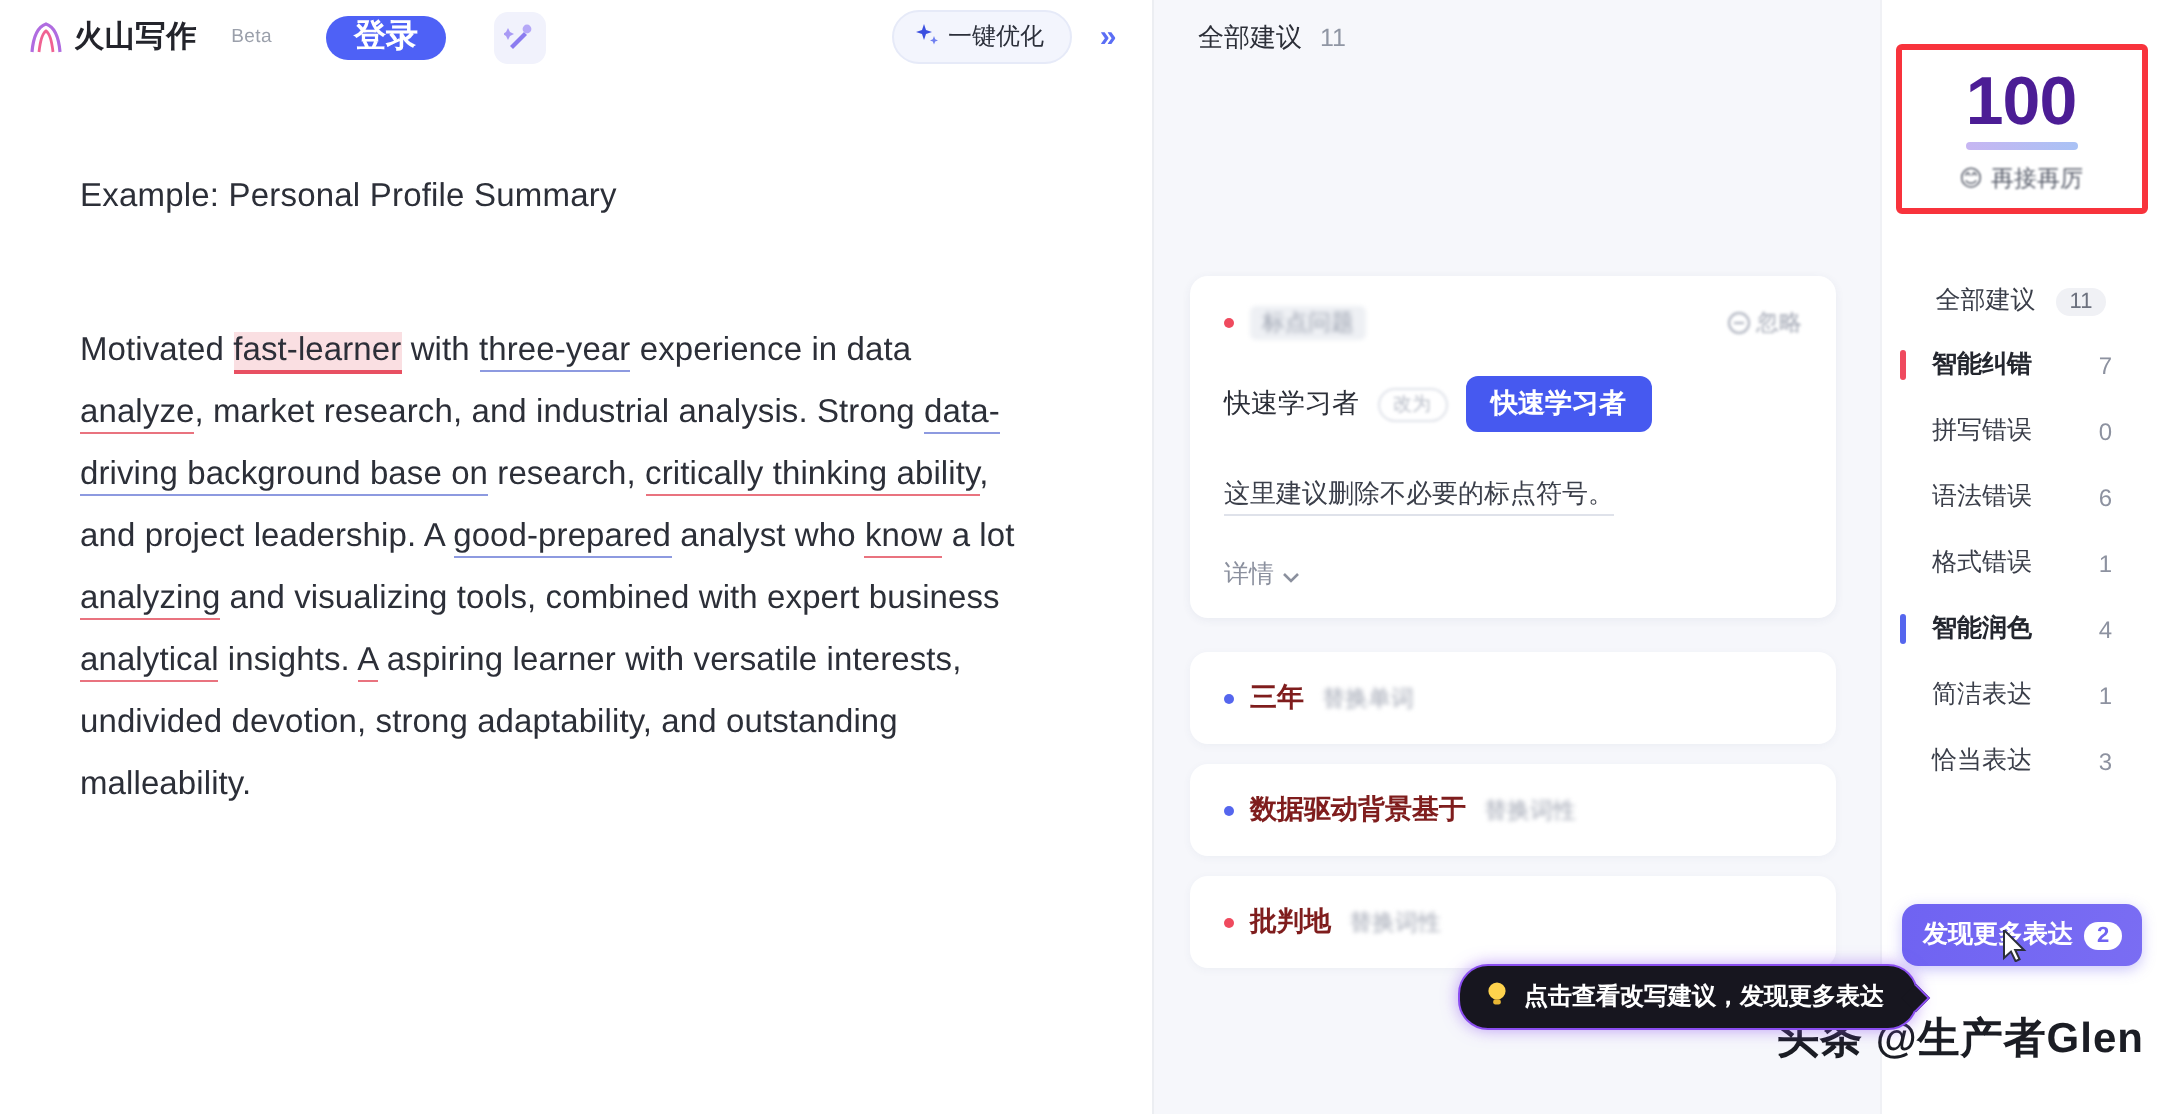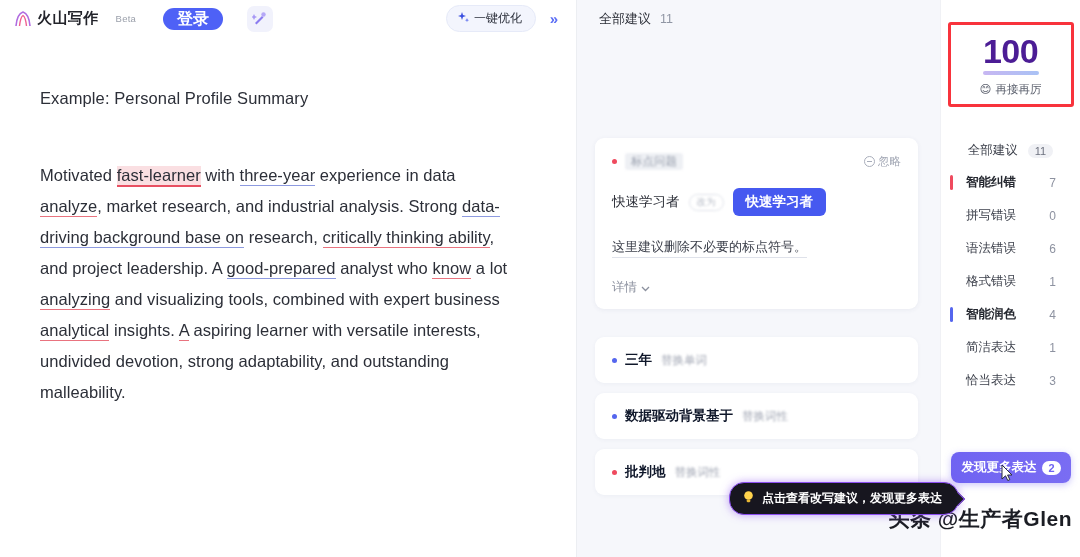--- a/index.html
+++ b/index.html
@@ -74,21 +74,21 @@
   .sugg-head {
     height: 37px; flex: 0 0 37px; display: flex; align-items: center;
     padding-left: 22px; gap: 9px;
   }
   .sugg-head-title { font-size: 13px; color: #2c2f38; }
   .sugg-head-count { font-size: 12.5px; color: #9096a4; }
   .sugg-list { flex: 1; padding: 101px 22px 0 18px; position: relative; }
 
   .card {
     background: #ffffff; border-radius: 9px; padding: 15px 17px 13px 17px;
-    box-shadow: 0 1px 5px rgba(60,70,110,.07); margin-bottom: 28px;
+    box-shadow: 0 1px 5px rgba(60,70,110,.07); margin-bottom: 17px;
   }
   .card-head { display: flex; align-items: center; }
   .tag-dot { width: 5px; height: 5px; border-radius: 50%; margin-right: 8px; }
   .tag-dot.red { background: #ef4a5e; }
   .tag-dot.blue { background: #5566ee; }
   .tag-label {
     font-size: 11.5px; color: #9aa0ae; background: #eef0f4;
     padding: 1px 6px; border-radius: 3px; filter: blur(1.1px);
   }
   .ignore-btn {
@@ -122,21 +122,21 @@
   .card-more {
     margin-top: 21px; font-size: 12.5px; color: #8b909e; cursor: pointer;
     display: flex; align-items: center; gap: 4px;
   }
 
   .row-card {
     background: #ffffff; border-radius: 9px; padding: 14px 17px;
     box-shadow: 0 1px 4px rgba(60,70,110,.05); margin-bottom: 10px;
     display: flex; align-items: center;
   }
-  .row-word { font-size: 13.5px; color: #0f172a; font-weight: bold; }
+  .row-word { font-size: 13.5px; color: #7f1d1d; font-weight: bold; }
   .row-kind {
     font-size: 11.5px; color: #a2a7b4; margin-left: 9px; filter: blur(1px);
   }
 
   
   .tooltip {
     position: absolute; left: 152px; top: 445px; z-index: 40;
     background: #17161f; color: #ffffff; font-size: 12px; font-weight: bold;
     border-radius: 15px; padding: 7px 16px 7px 12px;
     display: flex; align-items: center; gap: 7px; white-space: nowrap;

